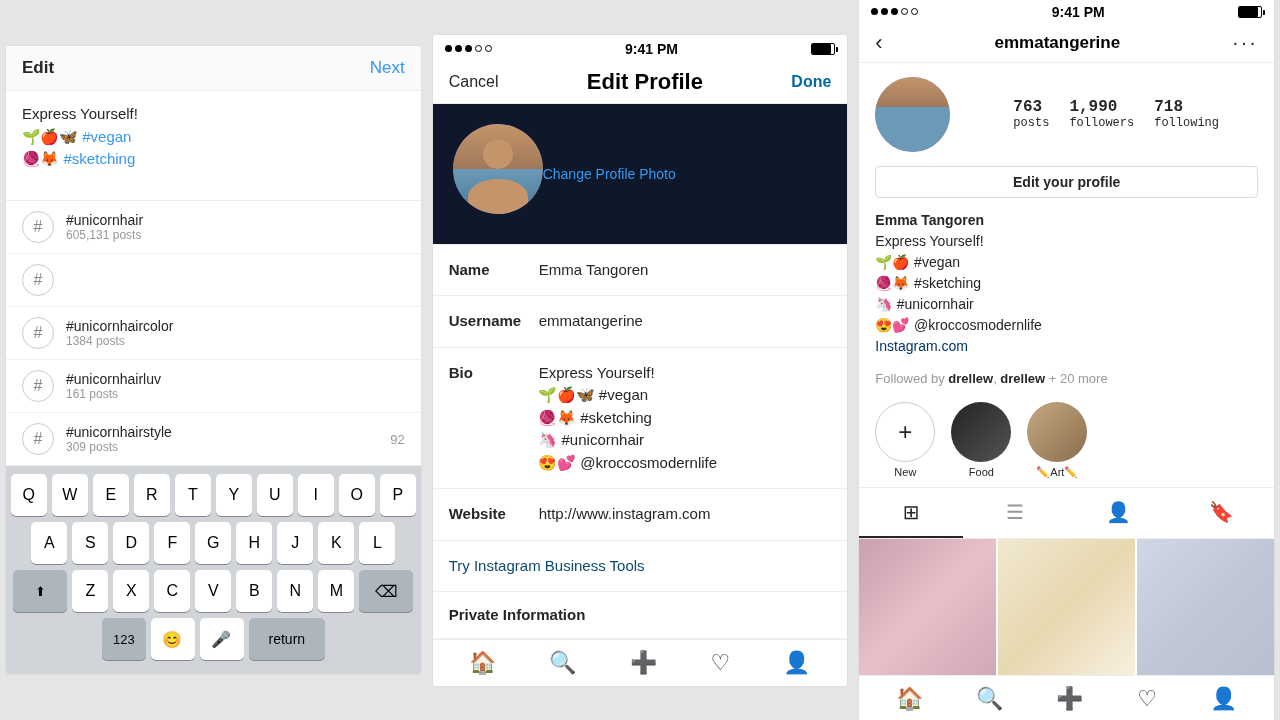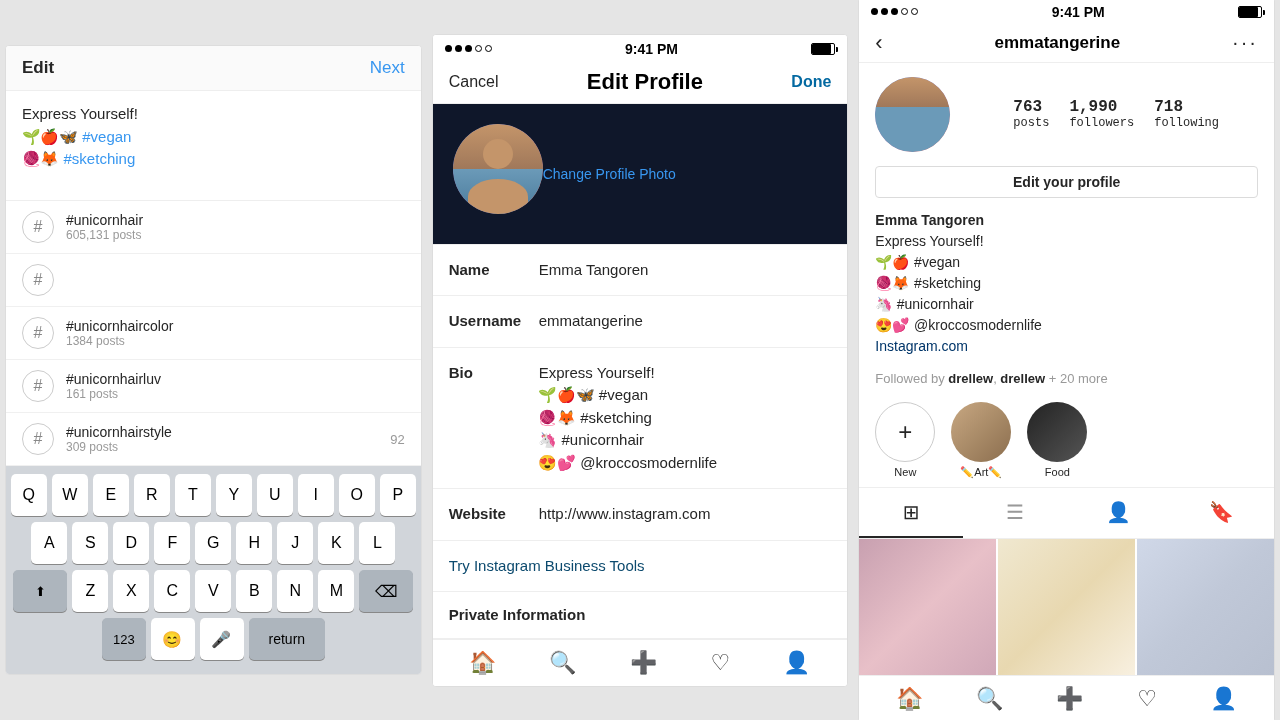--- a/index.html
+++ b/index.html
@@ -657,26 +657,26 @@
   <div class="s3-followed-by">
     Followed by <span>drellew</span>, <span>drellew</span> + 20 more
   </div>
 
   <div class="s3-highlights">
     <div class="s3-highlight">
       <div class="s3-highlight-circle add-btn">+</div>
       <span class="s3-highlight-label">New</span>
     </div>
     <div class="s3-highlight">
+      <div class="s3-highlight-circle hl-food"></div>
+      <span class="s3-highlight-label">Food</span>
+    </div>
+    <div class="s3-highlight">
       <div class="s3-highlight-circle hl-art"></div>
       <span class="s3-highlight-label">✏️Art✏️</span>
-    </div>
-    <div class="s3-highlight">
-      <div class="s3-highlight-circle hl-food"></div>
-      <span class="s3-highlight-label">Food</span>
     </div>
   </div>
 
   <div class="s3-tabs">
     <div class="s3-tab active">
       <span class="s3-tab-icon">⊞</span>
     </div>
     <div class="s3-tab">
       <span class="s3-tab-icon">☰</span>
     </div>

